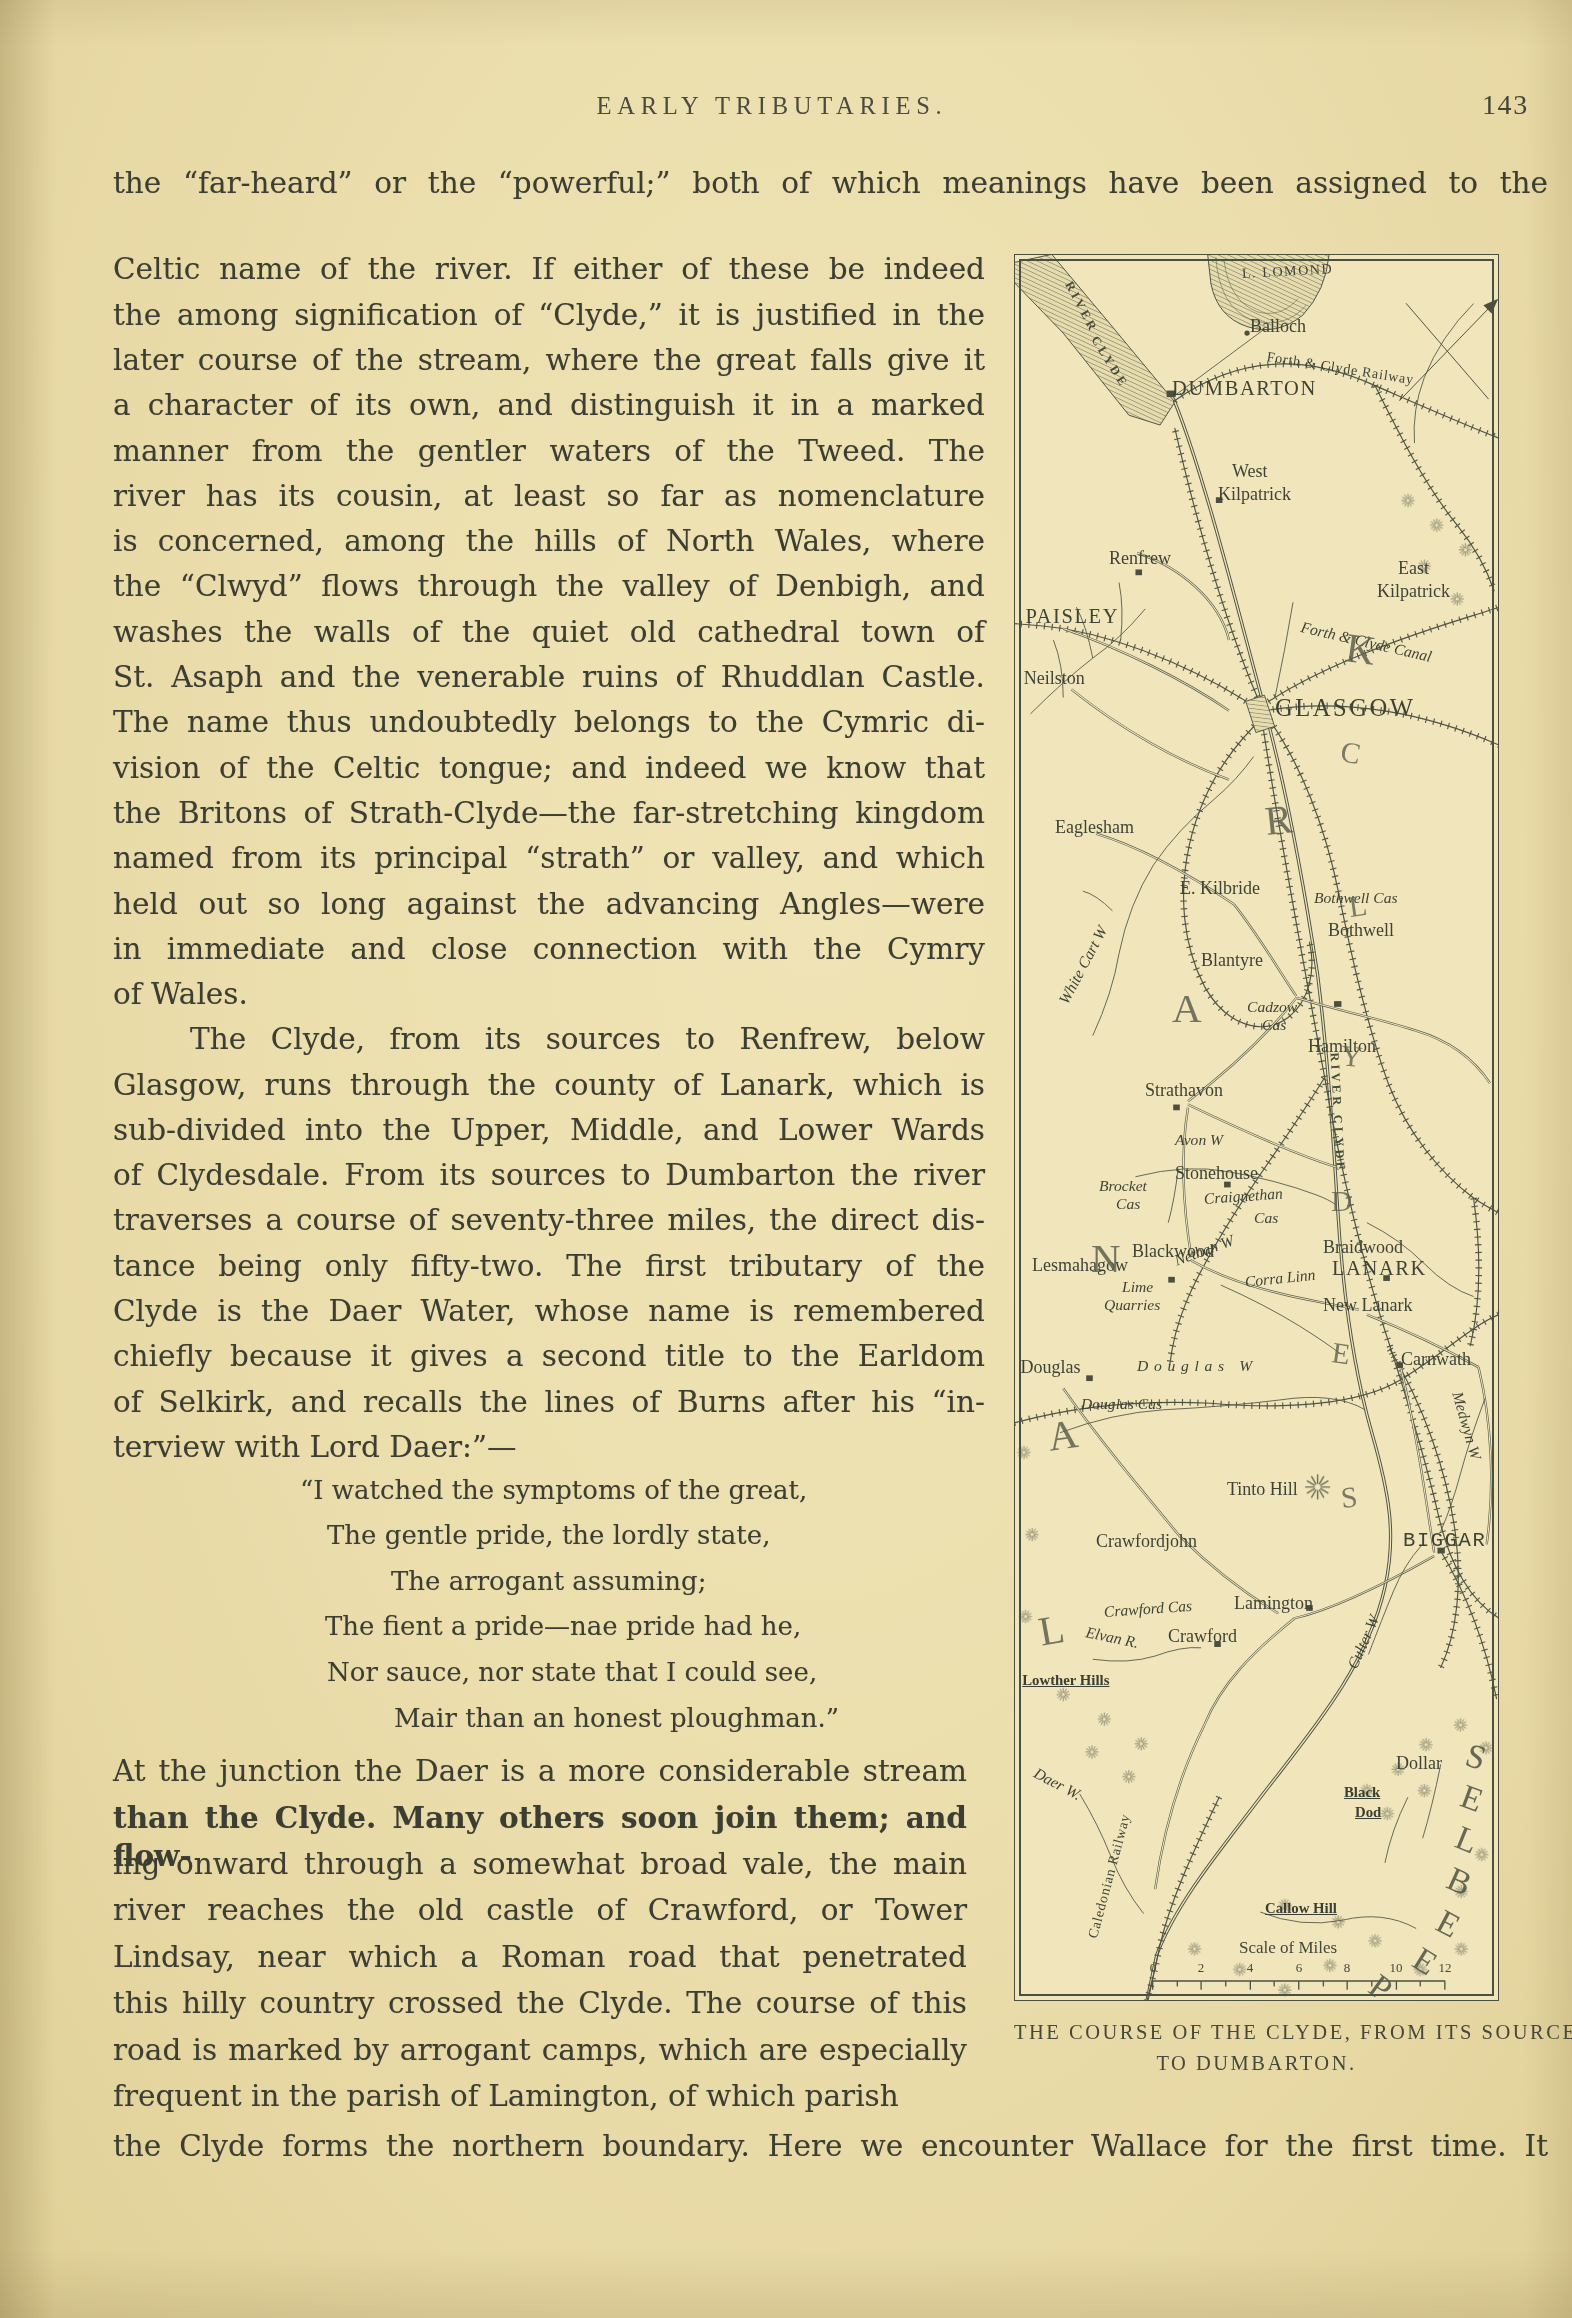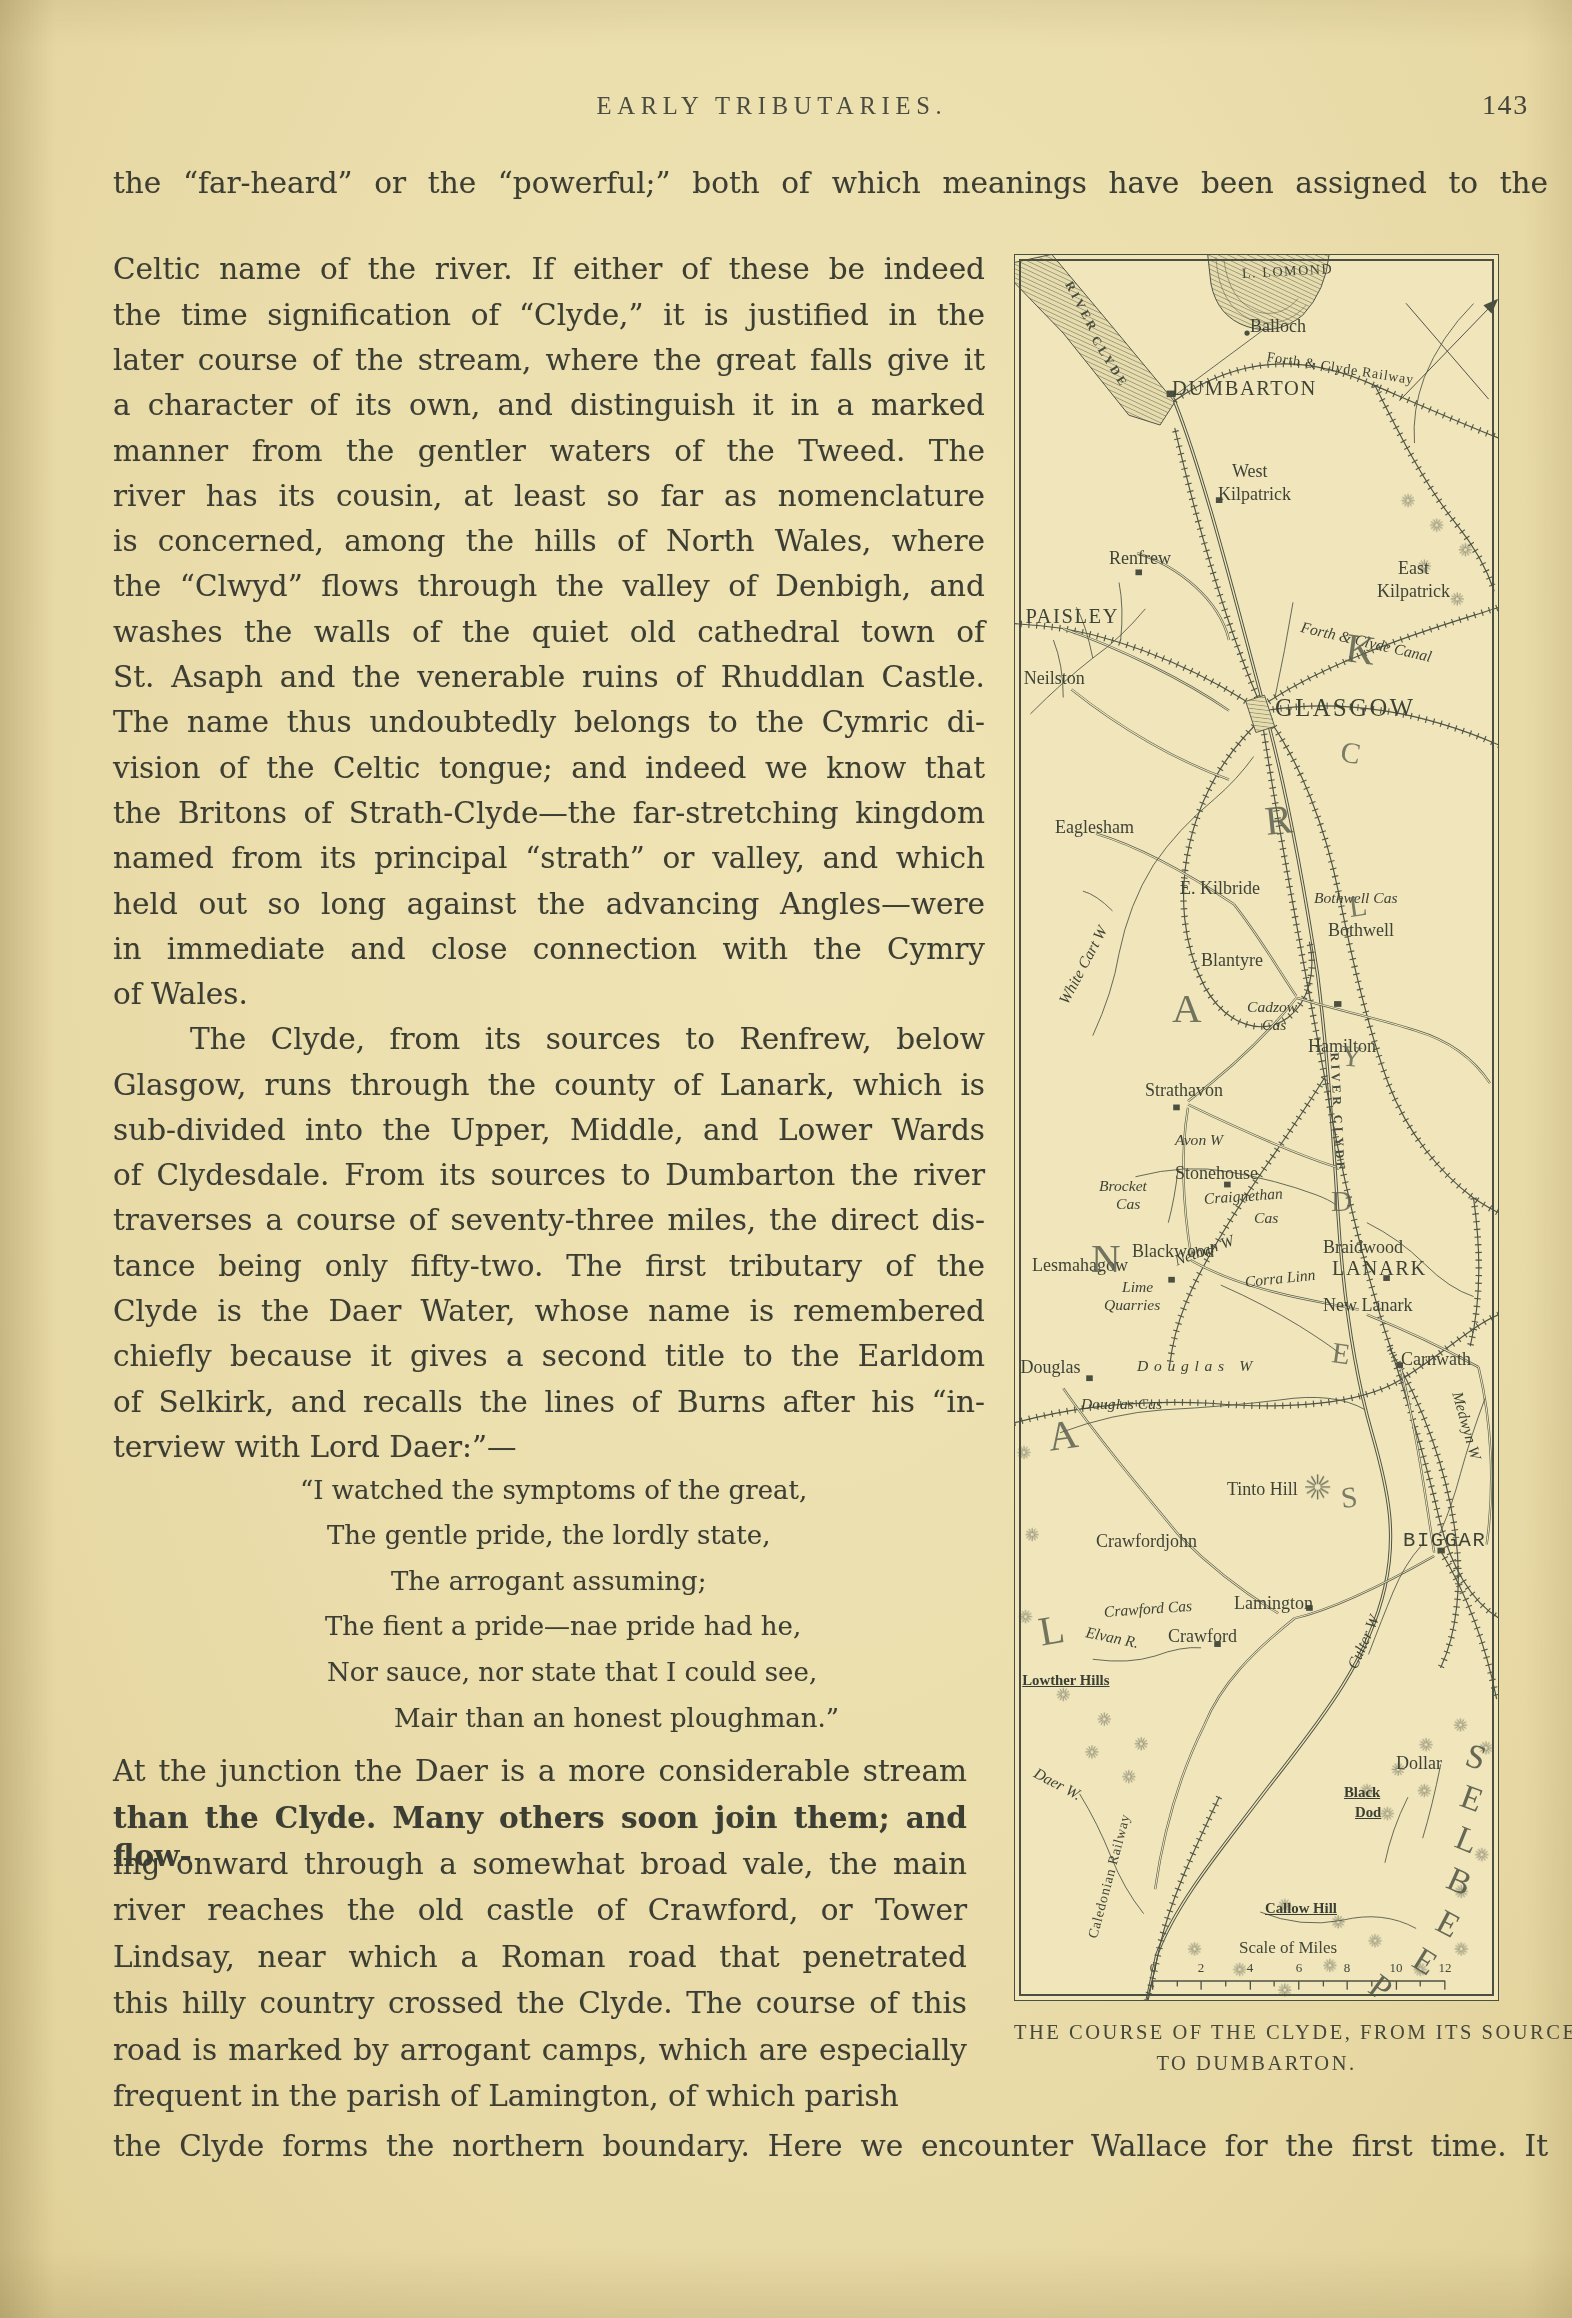--- a/index.html
+++ b/index.html
@@ -78,21 +78,21 @@
 </head>
 <body>
 
 <div class="pagehead">EARLY TRIBUTARIES.</div>
 <div class="pagenum">143</div>
 
 <div class="bline just" style="left:113px; top:164px; width:1435px;">the “far-heard” or the “powerful;” both of which meanings have been assigned to the</div>
 
 <div>
     <div class="bline just" style="top: 250px; left: 113px; width: 872px;">Celtic name of the river.  If either of these be indeed</div>
-    <div class="bline just" style="top: 296px; left: 113px; width: 872px;">the time signification of “Clyde,” it is justified in the</div>
+    <div class="bline just" style="top: 296px; left: 113px; width: 872px;">the among signification of “Clyde,” it is justified in the</div>
     <div class="bline just" style="top: 341px; left: 113px; width: 872px;">later course of the stream, where the great falls give it</div>
     <div class="bline just" style="top: 386px; left: 113px; width: 872px;">a character of its own, and distinguish it in a marked</div>
     <div class="bline just" style="top: 432px; left: 113px; width: 872px;">manner from the gentler waters of the Tweed.  The</div>
     <div class="bline just" style="top: 477px; left: 113px; width: 872px;">river has its cousin, at least so far as nomenclature</div>
     <div class="bline just" style="top: 522px; left: 113px; width: 872px;">is concerned, among the hills of North Wales, where</div>
     <div class="bline just" style="top: 567px; left: 113px; width: 872px;">the “Clwyd” flows through the valley of Denbigh, and</div>
     <div class="bline just" style="top: 613px; left: 113px; width: 872px;">washes the walls of the quiet old cathedral town of</div>
     <div class="bline just" style="top: 658px; left: 113px; width: 872px;">St. Asaph and the venerable ruins of Rhuddlan Castle.</div>
     <div class="bline just" style="top: 703px; left: 113px; width: 872px;">The name thus undoubtedly belongs to the Cymric di-</div>
     <div class="bline just" style="top: 749px; left: 113px; width: 872px;">vision of the Celtic tongue; and indeed we know that</div>

